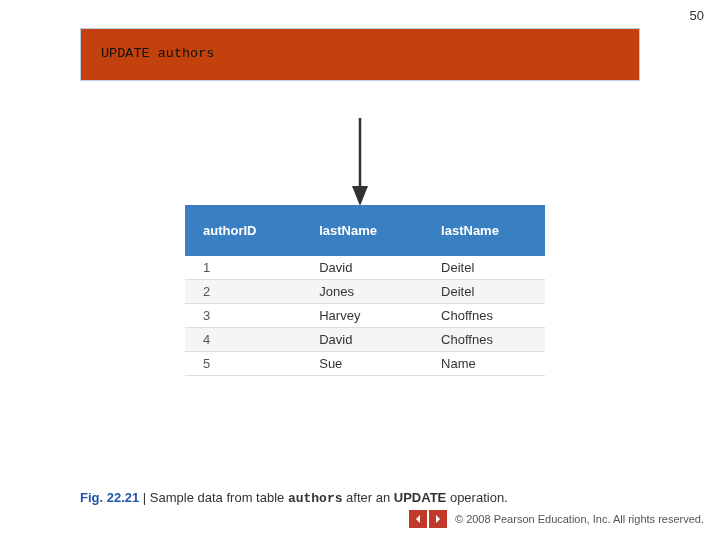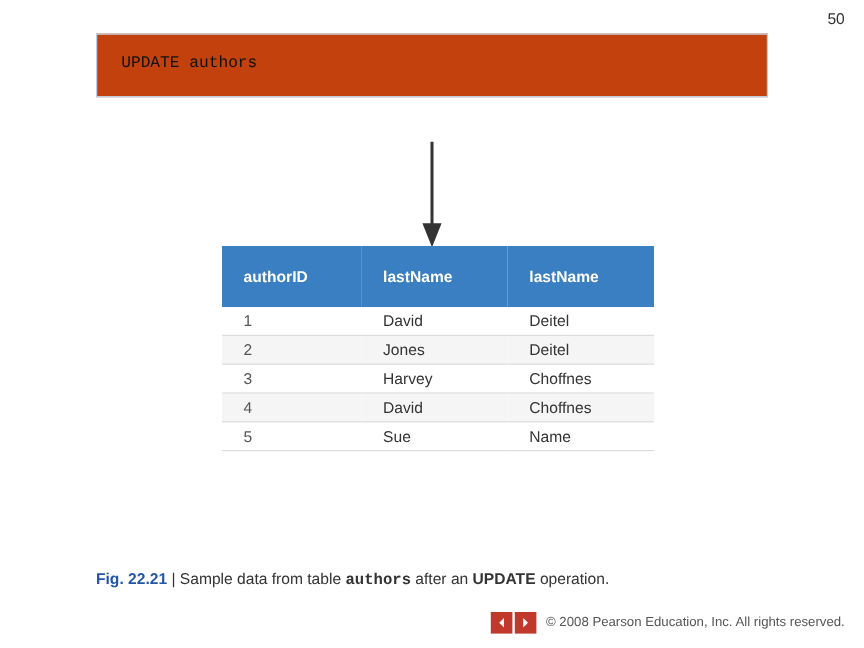--- a/index.html
+++ b/index.html
@@ -91,21 +91,21 @@
       color: #333;
     }
 
     #db-table tbody td:first-child {
       color: #555;
     }
 
     
     #figure-caption {
       position: absolute;
-      bottom: 49px;
+      bottom: 34px;
       left: 80px;
       font-size: 13px;
       color: #333;
     }
 
     #figure-caption .fig-label {
       color: #2255aa;
       font-weight: bold;
     }
 

